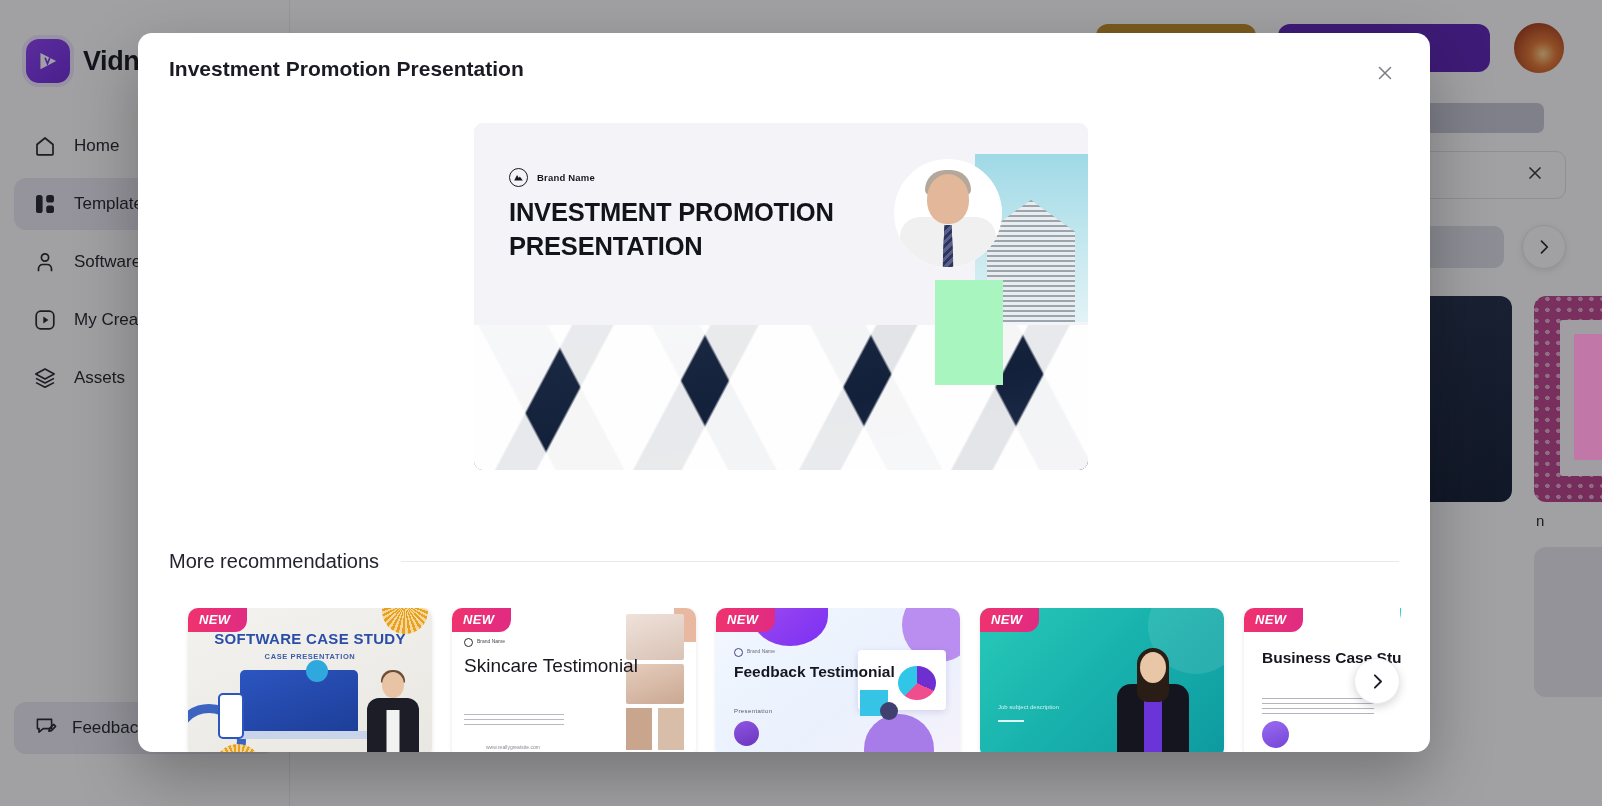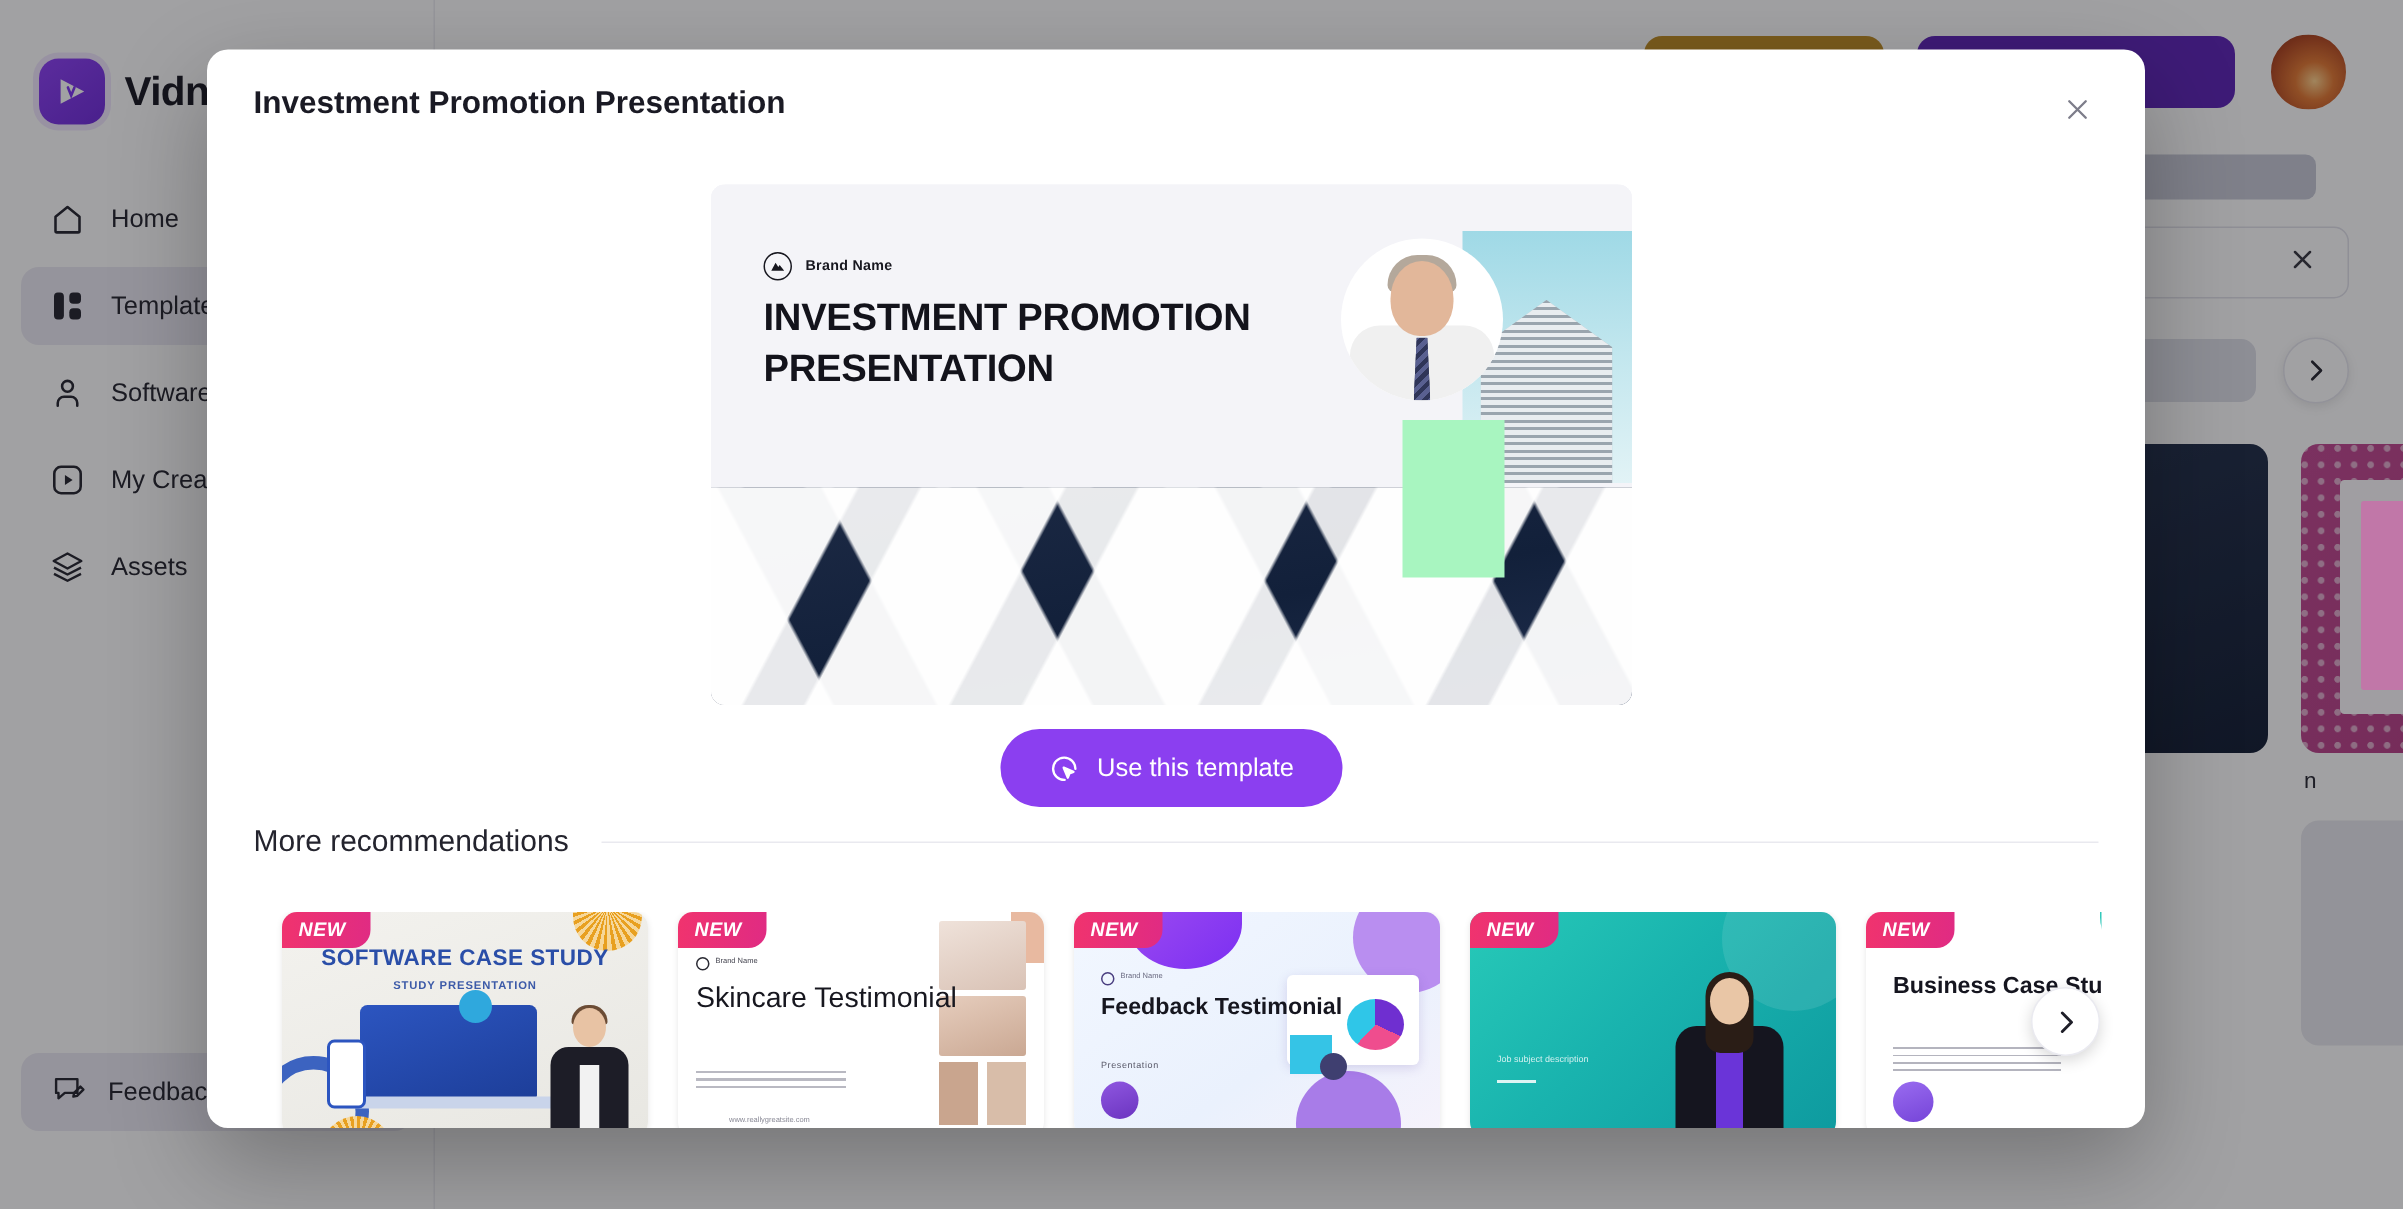--- a/index.html
+++ b/index.html
@@ -457,40 +457,33 @@
     <div class="slide-green"></div>
     <div class="slide-person">
       <div class="person-body"></div>
       <div class="person-hair"></div>
       <div class="person-head"></div>
       <div class="person-tie"></div>
     </div>
     <div class="slide-photo"></div>
   </div>
 
-  <button class="use-btn">
-    <svg viewBox="0 0 24 24" fill="none" stroke="#fff" stroke-width="1.8" stroke-linecap="round" stroke-linejoin="round">
-      <path d="M20.5 12a8.5 8.5 0 1 0-8.2 8.5"></path>
-      <path d="M11.6 11.2 19 14.4l-3.1 1.2-1.2 3.2z" fill="#fff"></path>
-    </svg>
-    <span>Use this template</span>
-  </button>
 
   <div class="recs-head">
     <span class="recs-title">More recommendations</span>
     <span class="recs-rule"></span>
   </div>
 
   <div class="recs-strip">
 
     <div class="rec rec1">
       <div class="fan2"></div>
       <div class="rec-badge">NEW</div>
       <div class="rec-title t">SOFTWARE CASE STUDY</div>
-      <div class="rec-title s">STUDY PRESENTATION</div>
+      <div class="rec-title s">CASE PRESENTATION</div>
       <div class="ring"></div>
         <div class="fan"></div>
       <div class="laptop"></div>
         <div class="phone"></div>
         <div class="gear"></div>
       <div class="man">
           <div class="b"></div>
           <div class="sh"></div>
           <div class="hr"></div>
           <div class="h"></div>

